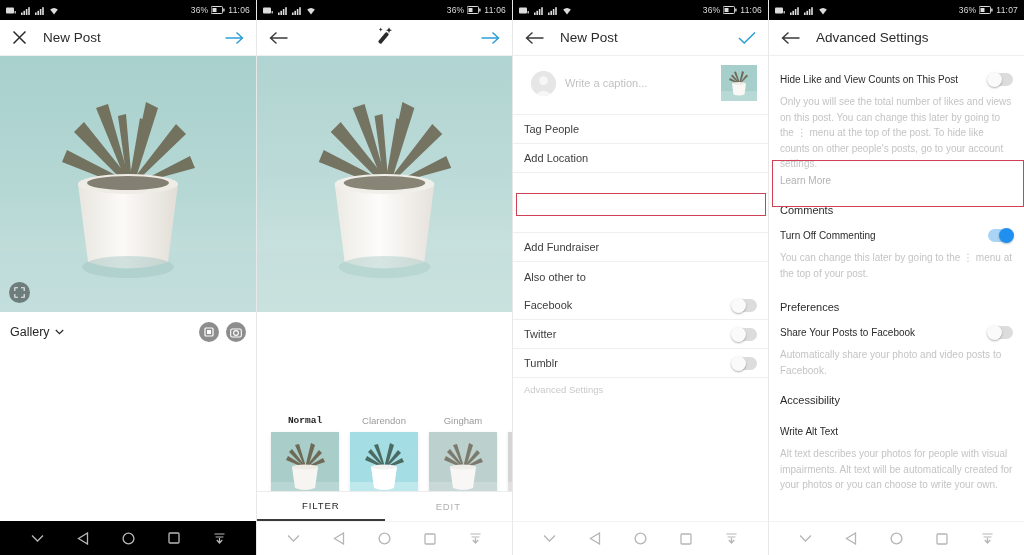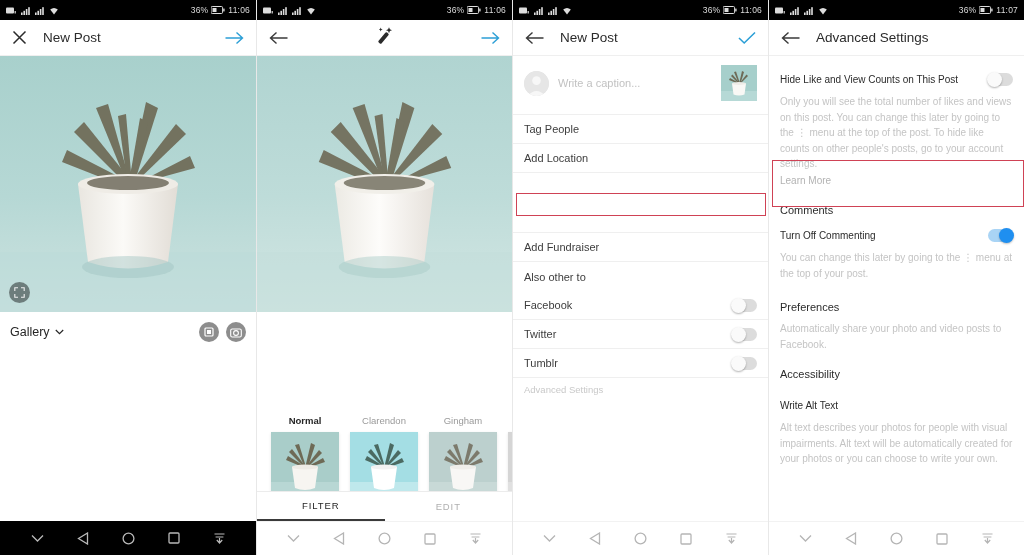--- a/index.html
+++ b/index.html
@@ -80,40 +80,40 @@
   .filters-area { flex: 1 1 auto; background: #fff; position: relative; }
   .filter-list {
     position: absolute; left: 0; top: 103px;
     display: flex; gap: 11px; padding-left: 14px;
   }
   .filter-item { width: 68px; flex: 0 0 68px; }
   .filter-name {
     font-size: 9.5px; text-align: center; margin-bottom: 6px;
     color: #9a9a9a;
   }
-  .filter-item.active .filter-name { color: #262626; font-weight: bold; }
+  .filter-item.active .filter-name { color: #262626; font-weight: bold; font-family: Liberation Mono, monospace; }
   .filter-thumb {
     width: 68px; height: 68px; overflow: hidden; position: relative;
     box-shadow: 0 1px 3px rgba(0,0,0,.10);
   }
   .tabbar {
     position: absolute; left: 0; right: 0; bottom: 0; height: 30px;
     display: flex; border-top: 1px solid #ececec; background:#fff;
   }
   .tab {
     flex: 1; display: flex; align-items: center; justify-content: center;
     font-size: 9.5px; letter-spacing: .9px; color: #b0b0b0;
   }
   .tab.active { color: #262626; border-bottom: 2px solid #3a3a3a; }
 
   
   .scroll { flex: 1 1 auto; overflow: hidden; background: #fff; position: relative; }
   .caption-row {
     display: flex; align-items: center; gap: 9px;
-    padding: 9px 11px 13px 11px;
+    padding: 9px 11px 13px 18px;
     border-bottom: 1px solid #efefef;
   }
   .avatar {
     width: 25px; height: 25px; border-radius: 50%;
     background: #e4e4e4; flex: 0 0 25px; overflow:hidden;
     display:flex; align-items:flex-end; justify-content:center;
   }
   .caption-ph { font-size: 11px; color: #c2c2c2; flex: 1 1 auto; }
   .post-thumb {
     width: 36px; height: 36px; flex: 0 0 36px;
@@ -693,20 +693,26 @@
         <span class="aslabel">Turn Off Commenting</span>
         <span class="toggle on">
             <span class="knob"></span>
           </span>
       </div>
       <div class="as-desc">You can change this later by going to the ⋮ menu at the top of your post.</div>
 
       <div class="sp14"></div>
       <div class="as-head">Preferences</div>
 
+      <div class="as-row">
+        <span class="aslabel">Share Your Posts to Facebook</span>
+        <span class="toggle">
+            <span class="knob"></span>
+          </span>
+      </div>
       <div class="as-desc">Automatically share your photo and video posts to Facebook.</div>
 
       <div class="sp10"></div>
       <div class="as-head">Accessibility</div>
 
       <div class="sp6"></div>
       <div class="as-row">
         <span class="aslabel">Write Alt Text</span>
       </div>
       <div class="as-desc">Alt text describes your photos for people with visual impairments. Alt text will be automatically created for your photos or you can choose to write your own.</div>

